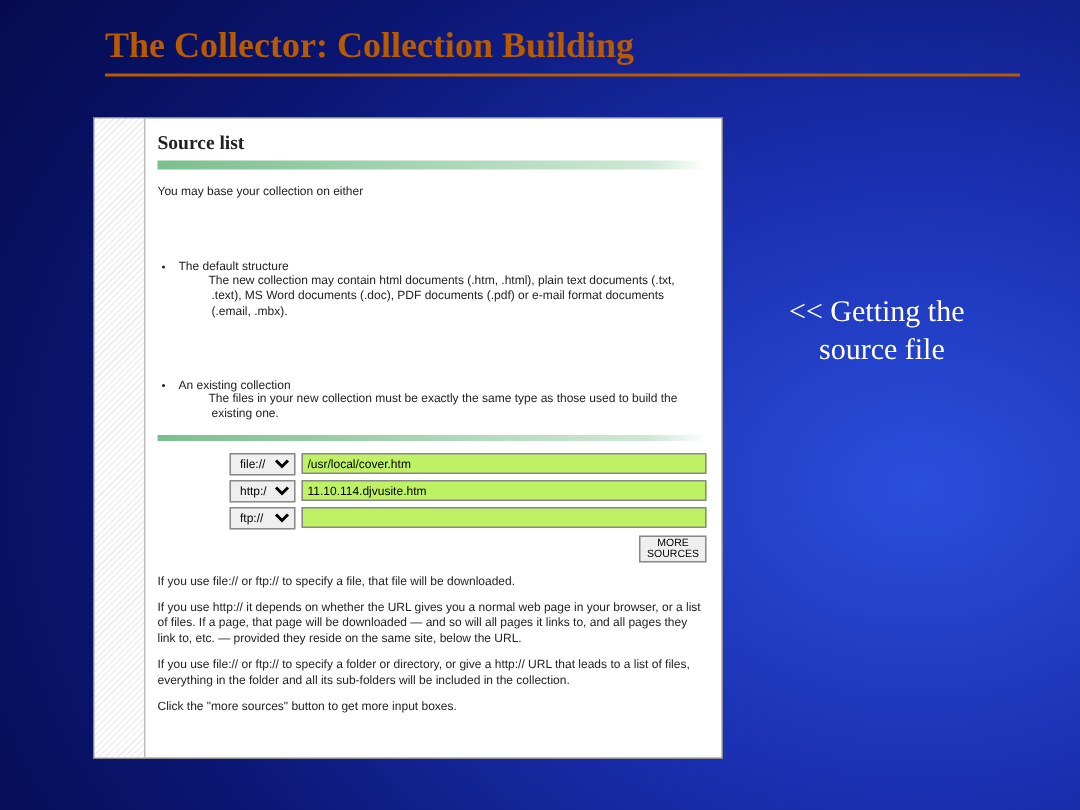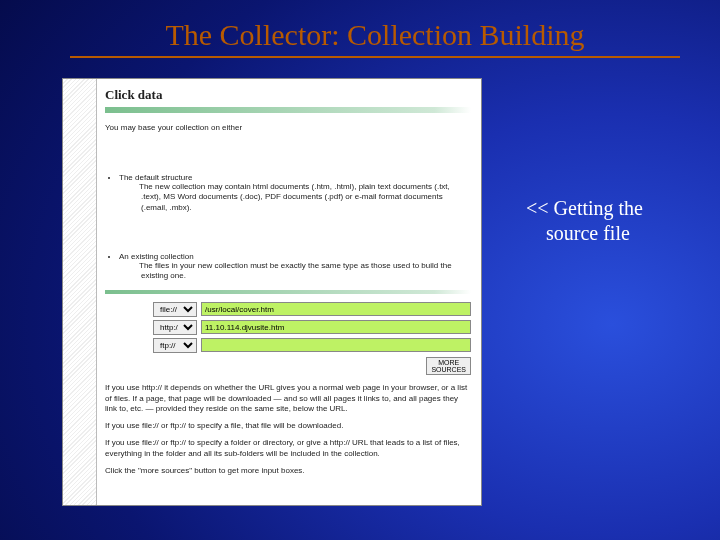--- a/index.html
+++ b/index.html
@@ -7,24 +7,23 @@
   body {
     font-family: "Times New Roman", Times, serif;
     background: radial-gradient(ellipse 900px 700px at 85% 60%, #2a4fdc 0%, #1a2fb0 30%, #0a1570 60%, #030840 90%, #010520 100%);
     position: relative;
   }
   .title {
     position: absolute;
     top: 18px;
     left: 70px;
     right: 40px;
-    text-align: center;
     color: #b85a00;
-    font-size: 30px;
-    font-weight: normal;
+    font-size: 24px;
+    font-weight: bold;
     border-bottom: 2px solid #b85a00;
     padding-bottom: 4px;
   }
   .annotation {
     position: absolute;
     top: 196px;
     left: 526px;
     color: #ffffff;
     font-size: 20px;
     line-height: 1.25;
@@ -119,21 +118,21 @@
 <div class="title">The Collector: Collection Building</div>
 
 <div class="annotation">
   <span>&lt;&lt; Getting the</span><br>
   &nbsp;&nbsp;&nbsp;&nbsp;<span>source file</span>
 </div>
 
 <div class="panel">
   <div class="sidebar"></div>
   <div class="content">
-    <div class="h1">Click data</div>
+    <div class="h1">Source list</div>
     <div class="greenbar"></div>
 
     <div class="p">You may base your collection on either</div>
 
     <ul class="outer">
       <li>
         <span>The default structure</span>
         <div class="sub">The new collection may contain html documents (.htm, .html), plain text documents (.txt, .text), MS Word documents (.doc), PDF documents (.pdf) or e-mail format documents (.email, .mbx).</div>
       </li>
       <li>
@@ -165,18 +164,18 @@
       <input class="srcinput" value="" style="">
     </div>
 
     <div class="more-wrap">
       <button class="more-btn">
         <span>MORE</span><br>
         <span>SOURCES</span>
       </button>
     </div>
 
+    <div class="p">If you use file:// or ftp:// to specify a file, that file will be downloaded.</div>
     <div class="p">If you use http:// it depends on whether the URL gives you a normal web page in your browser, or a list of files. If a page, that page will be downloaded — and so will all pages it links to, and all pages they link to, etc. — provided they reside on the same site, below the URL.</div>
-    <div class="p">If you use file:// or ftp:// to specify a file, that file will be downloaded.</div>
     <div class="p">If you use file:// or ftp:// to specify a folder or directory, or give a http:// URL that leads to a list of files, everything in the folder and all its sub-folders will be included in the collection.</div>
     <div class="p">Click the "more sources" button to get more input boxes.</div>
   </div>
 </div>
 
 </body></html>

